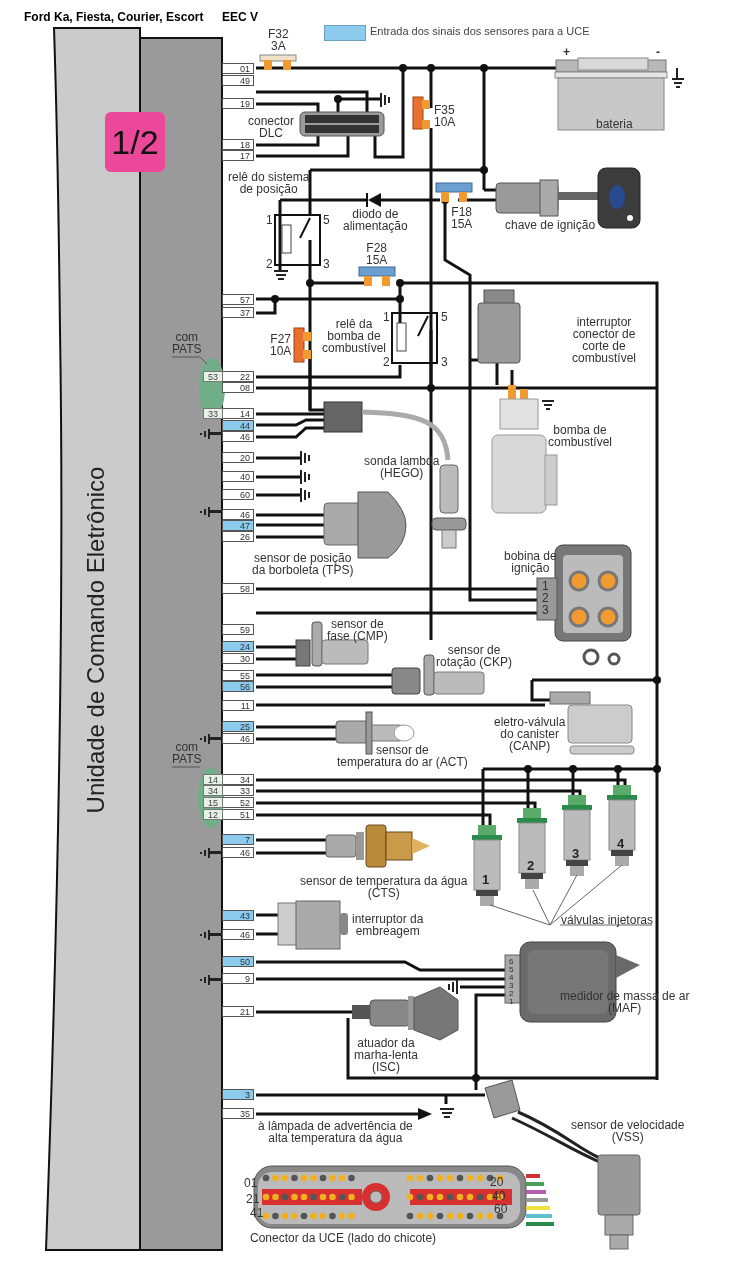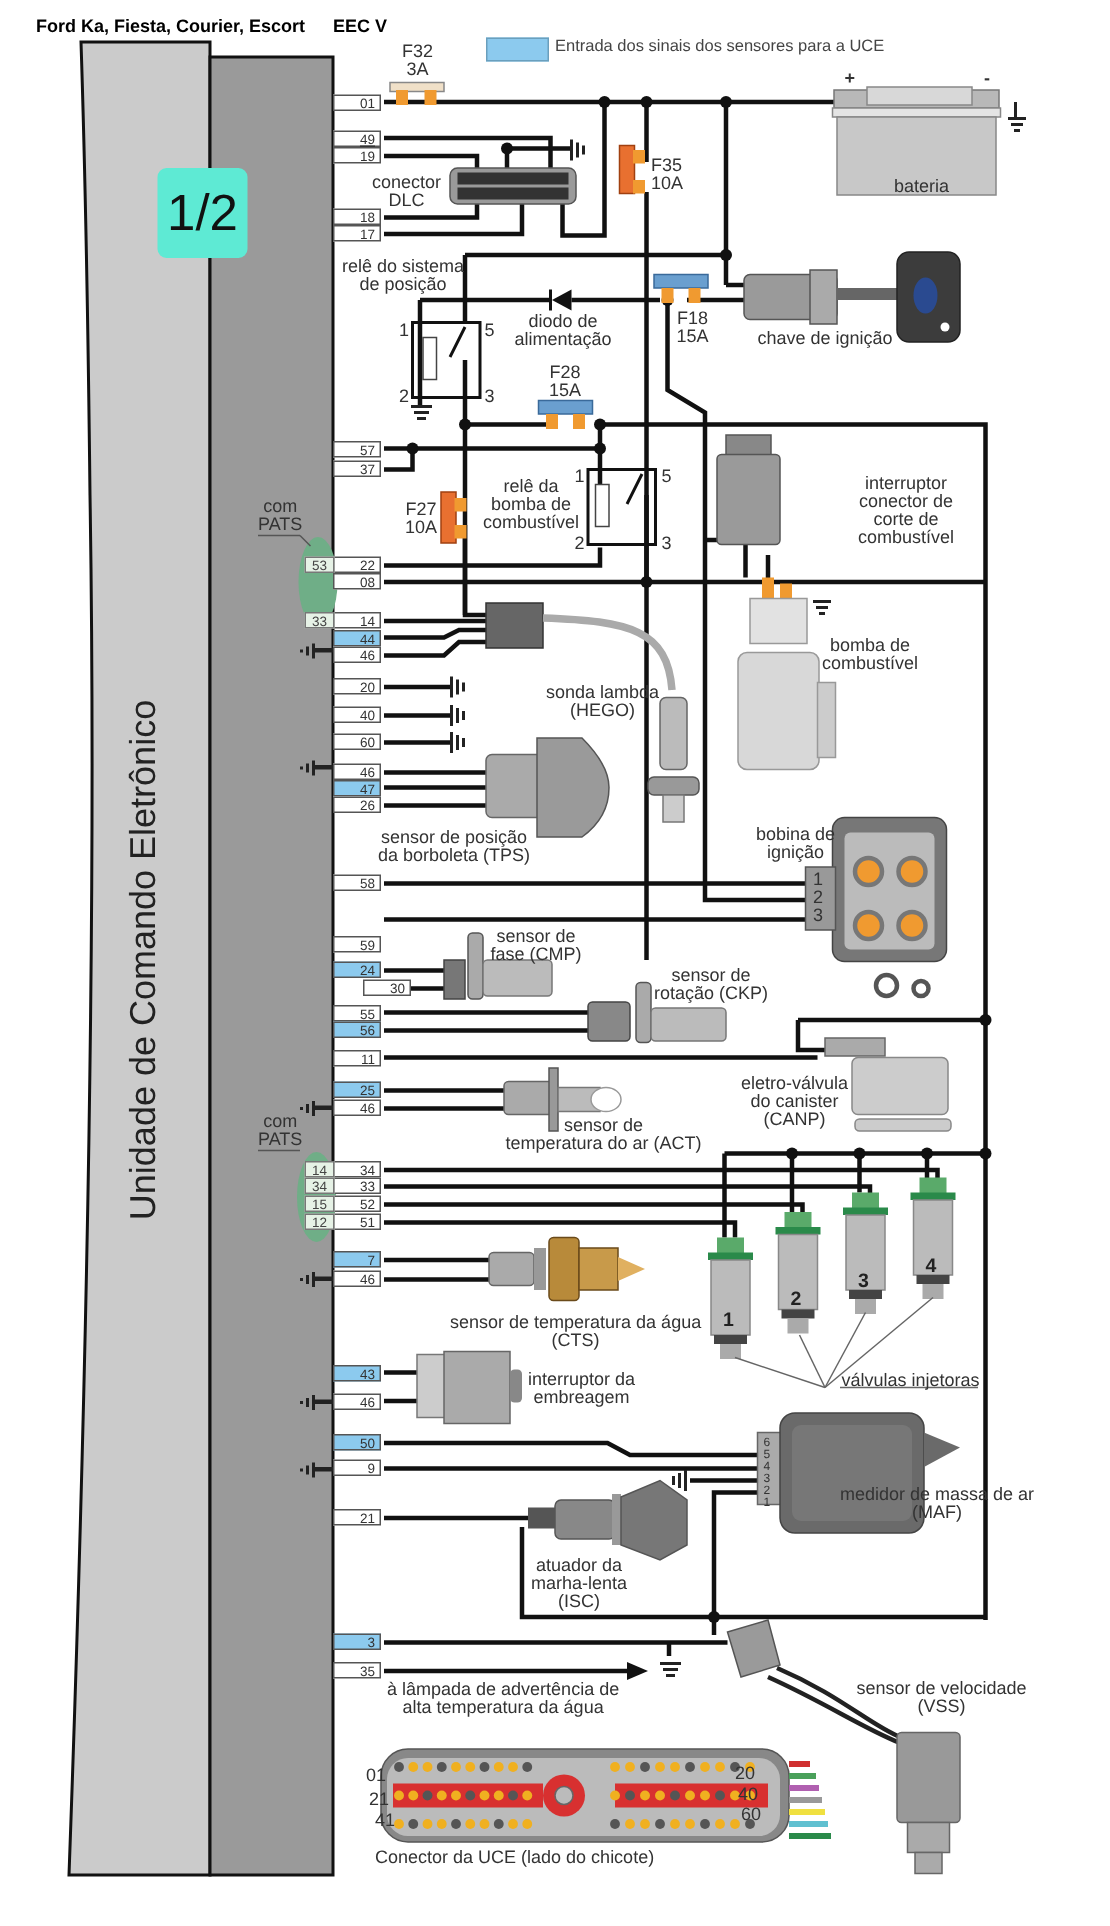--- a/index.html
+++ b/index.html
@@ -520,30 +520,30 @@
       <circle cx="440" cy="1216" r="3.3" fill="#555"></circle>
       <circle cx="450" cy="1216" r="3.3" fill="#f0b020"></circle>
       <circle cx="460" cy="1216" r="3.3" fill="#f0b020"></circle>
       <circle cx="470" cy="1216" r="3.3" fill="#555"></circle>
       <circle cx="480" cy="1216" r="3.3" fill="#f0b020"></circle>
       <circle cx="490" cy="1216" r="3.3" fill="#f0b020"></circle>
       <circle cx="500" cy="1216" r="3.3" fill="#555"></circle>
     </g>
 </svg>
 
-<div class="abs" style="left:105px;top:112px;width:60px;height:60px;background:#5eead4;border-radius:6px;font-size:34px;text-align:center;line-height:60px;color:#111;">1/2</div>
+<div class="abs" style="left:105px;top:112px;width:60px;height:60px;background:#ec4899;border-radius:6px;font-size:34px;text-align:center;line-height:60px;color:#111;">1/2</div>
 
 <div class="abs" style="left:96px;top:640px;transform:translate(-50%,-50%) rotate(-90deg);font-size:24px;color:#222;white-space:nowrap;">Unidade de Comando Eletrônico</div>
 
 <div class="lbl" style="left:172px;top:331px;"><span>com</span><br><span>PATS</span></div>
 <div class="lbl" style="left:172px;top:741px;"><span>com</span><br><span>PATS</span></div>
 
 <div id="pins">
     <div class="pin" style="top: 63px;">01</div>
-    <div class="pin" style="top: 87px; text-decoration: underline;">49</div>
+    <div class="pin" style="top: 75px; text-decoration: underline;">49</div>
     <div class="pin" style="top: 98px;">19</div>
     <div class="pin" style="top: 139px;">18</div>
     <div class="pin" style="top: 150px;">17</div>
     <div class="pin" style="top: 294px;">57</div>
     <div class="pin" style="top: 307px;">37</div>
     <div class="pin" style="top: 371px;">22</div>
     <div class="patsbox" style="top: 371px;">53</div>
     <div class="pin" style="top: 382px;">08</div>
     <div class="pin" style="top: 408px;">14</div>
     <div class="patsbox" style="top: 408px;">33</div>
@@ -551,21 +551,21 @@
     <div class="pin" style="top: 431px;">46</div>
     <div class="pin" style="top: 452px;">20</div>
     <div class="pin" style="top: 471px;">40</div>
     <div class="pin" style="top: 489px;">60</div>
     <div class="pin" style="top: 509px;">46</div>
     <div class="pin in" style="top: 520px;">47</div>
     <div class="pin" style="top: 531px;">26</div>
     <div class="pin" style="top: 583px;">58</div>
     <div class="pin" style="top: 624px;">59</div>
     <div class="pin in" style="top: 641px;">24</div>
-    <div class="pin" style="top: 653px; margin-left: 20px;">30</div>
+    <div class="pin" style="top: 653px;">30</div>
     <div class="pin" style="top: 670px;">55</div>
     <div class="pin in" style="top: 681px;">56</div>
     <div class="pin" style="top: 700px;">11</div>
     <div class="pin in" style="top: 721px;">25</div>
     <div class="pin" style="top: 733px;">46</div>
     <div class="pin" style="top: 774px;">34</div>
     <div class="patsbox" style="top: 774px;">14</div>
     <div class="pin" style="top: 785px;">33</div>
     <div class="patsbox" style="top: 785px;">34</div>
     <div class="pin" style="top: 797px;">52</div>

